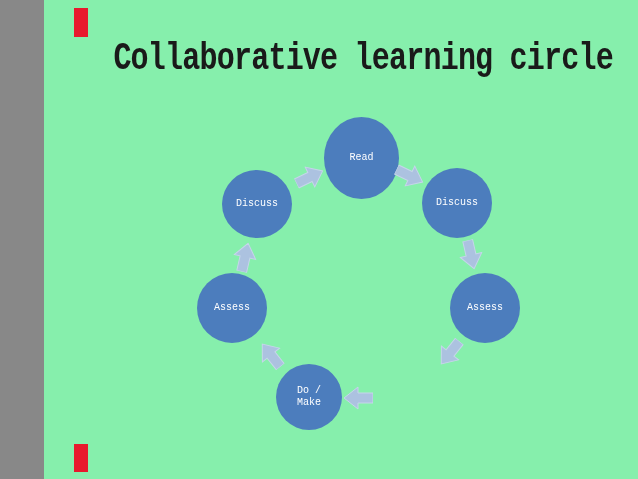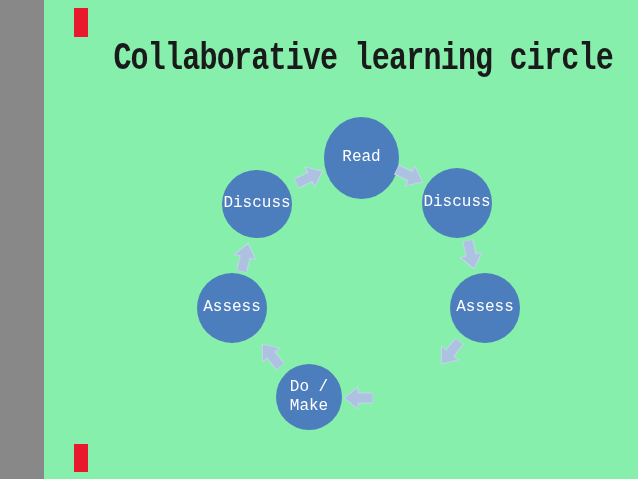--- a/index.html
+++ b/index.html
@@ -31,21 +31,21 @@
   }
 
   
   .node{
     position:absolute;border-radius:50%;
     background:#4c7dbd;
     display:flex;align-items:center;justify-content:center;
     text-align:center;
   }
   .node-label{
-    color:#ffffff;font-size:16px;line-height:1.2;
+    color:#ffffff;font-size:10px;line-height:1.2;
     white-space:pre-line;
   }
   .n-read{left:280px;top:117px;width:75px;height:82px;}
   .n-discuss-right{left:378px;top:168px;width:70px;height:70px;}
   .n-assess-right{left:406px;top:273px;width:70px;height:70px;}
   .n-reflect{left:334px;top:362px;width:71px;height:71px;}
   .n-do-make{left:232px;top:364px;width:66px;height:66px;}
   .n-assess-left{left:153px;top:273px;width:70px;height:70px;}
   .n-discuss-left{left:178px;top:170px;width:70px;height:68px;}
 

